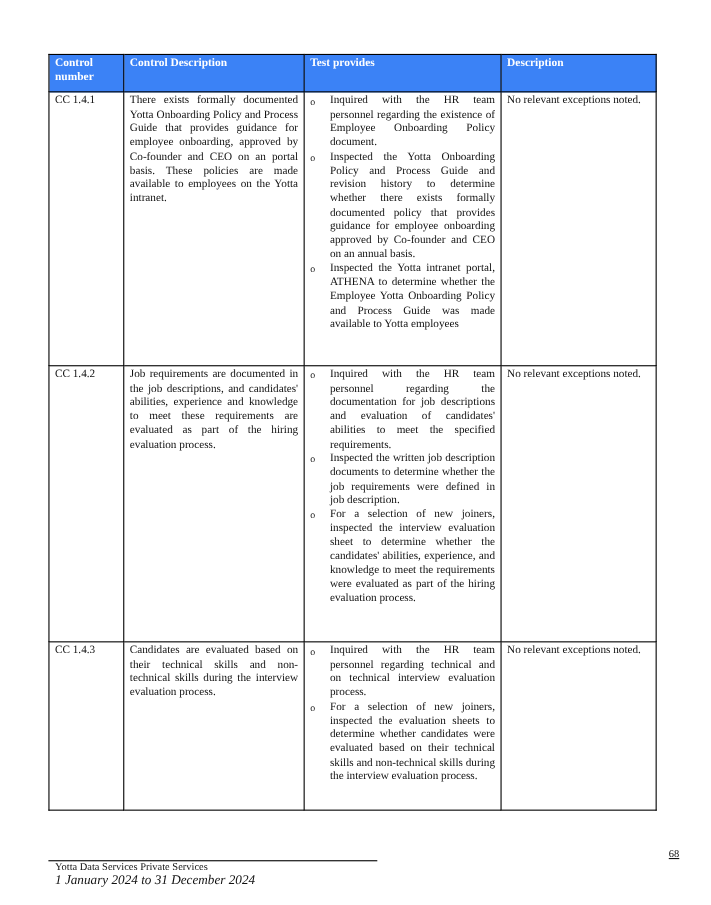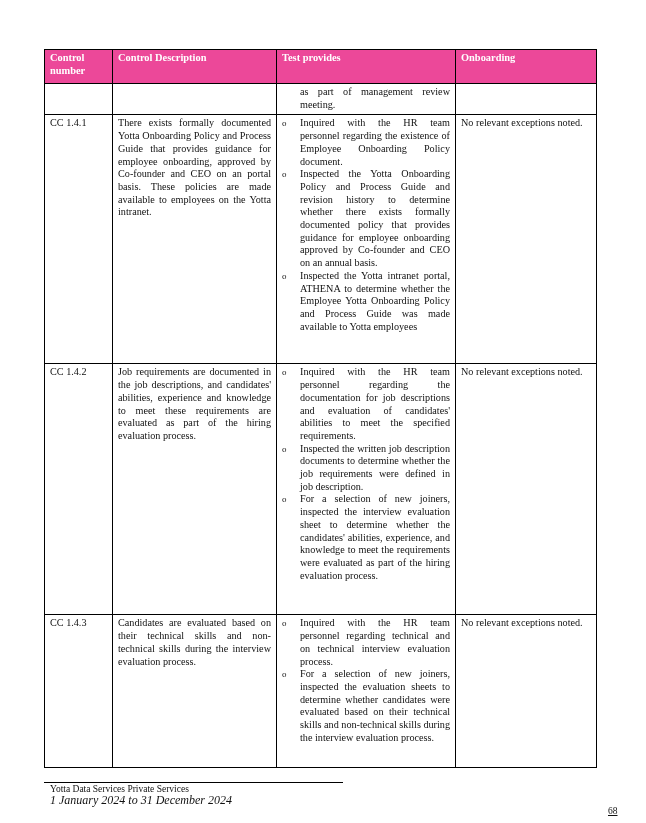--- a/index.html
+++ b/index.html
@@ -5,63 +5,55 @@
   html, body { margin: 0; padding: 0; background: #ffffff; }
   body { width: 646px; height: 823px; position: relative; overflow: hidden;
          font-family: "Liberation Serif", "DejaVu Serif", serif; color: #111; }
   .page { position: absolute; left: 0; top: 0; width: 646px; height: 823px; }
   table.ctrl { position: absolute; left: 44px; top: 49px; width: 552px;
                border-collapse: collapse; table-layout: fixed; font-size: 10.2px; line-height: 12.7px; }
   table.ctrl col.c1 { width: 68px; }
   table.ctrl col.c2 { width: 164px; }
   table.ctrl col.c3 { width: 179px; }
   table.ctrl col.c4 { width: 141px; }
-  table.ctrl th { background: #ec4899; color: #ffffff; font-weight: bold; text-align: left;
+  table.ctrl th { background: #3b82f6; color: #ffffff; font-weight: bold; text-align: left;
                   vertical-align: top; padding: 2px 5px 4px 5px; border: 1.3px solid #000;
                   height: 27px; font-size: 10.4px; line-height: 12.7px; }
   table.ctrl td { border: 1.3px solid #000; vertical-align: top; padding: 2px 5px 3px 5px; }
   td.just, .just { text-align: justify; text-align-last: left; }
   ul.bul { list-style: none; margin: 0; padding: 0; }
   ul.bul li { position: relative; padding-left: 18px; text-align: justify; }
   ul.bul li .b { position: absolute; left: 0px; top: 0; font-size: 9px; }
   .cont { padding-left: 18px; text-align: justify; }
   .footer-rule { position: absolute; left: 44px; top: 782px; width: 299px; height: 0; border-top: 1px solid #000; }
   .footer-company { position: absolute; left: 50px; top: 784px; font-size: 9.5px; line-height: 11px; }
   .footer-period { position: absolute; left: 50px; top: 795px; font-size: 12px; line-height: 11px; font-style: italic; }
-  .page-num { position: absolute; left: 608px; top: 806px; font-size: 9.5px; line-height: 11px; text-decoration: underline; }
+  .page-num { position: absolute; left: 608px; top: 772px; font-size: 9.5px; line-height: 11px; text-decoration: underline; }
 </style>
 </head>
 <body>
 
 <div class="page">
   <table class="ctrl">
     <colgroup>
         <col class="c1">
         <col class="c2">
         <col class="c3">
         <col class="c4">
       </colgroup>
     <thead>
       <tr>
         <th>Control number</th>
         <th>Control Description</th>
         <th>Test provides</th>
-        <th>Onboarding</th>
+        <th>Description</th>
       </tr>
     </thead>
     <tbody>
 
-      <tr style="height:31px;">
-        <td></td>
-        <td></td>
-        <td>
-            <div class="cont">as part of management review meeting.</div>
-          </td>
-        <td></td>
-      </tr>
 
       <tr style="height:249px;margin-left:48px;">
         <td>CC 1.4.1</td>
         <td class="just">There exists formally documented Yotta Onboarding Policy and Process Guide that provides guidance for employee onboarding, approved by Co-founder and CEO on an portal basis. These policies are made available to employees on the Yotta intranet.</td>
         <td>
           <ul class="bul">
             <li><span class="b">o</span><span>Inquired with the HR team personnel regarding the existence of Employee Onboarding Policy document.</span></li>
             <li><span class="b">o</span><span>Inspected the Yotta Onboarding Policy and Process Guide and revision history to determine whether there exists formally documented policy that provides guidance for employee onboarding approved by Co-founder and CEO on an annual basis.</span></li>
             <li><span class="b">o</span><span>Inspected the Yotta intranet portal, ATHENA to determine whether the Employee Yotta Onboarding Policy and Process Guide was made available to Yotta employees</span></li>
           </ul>

